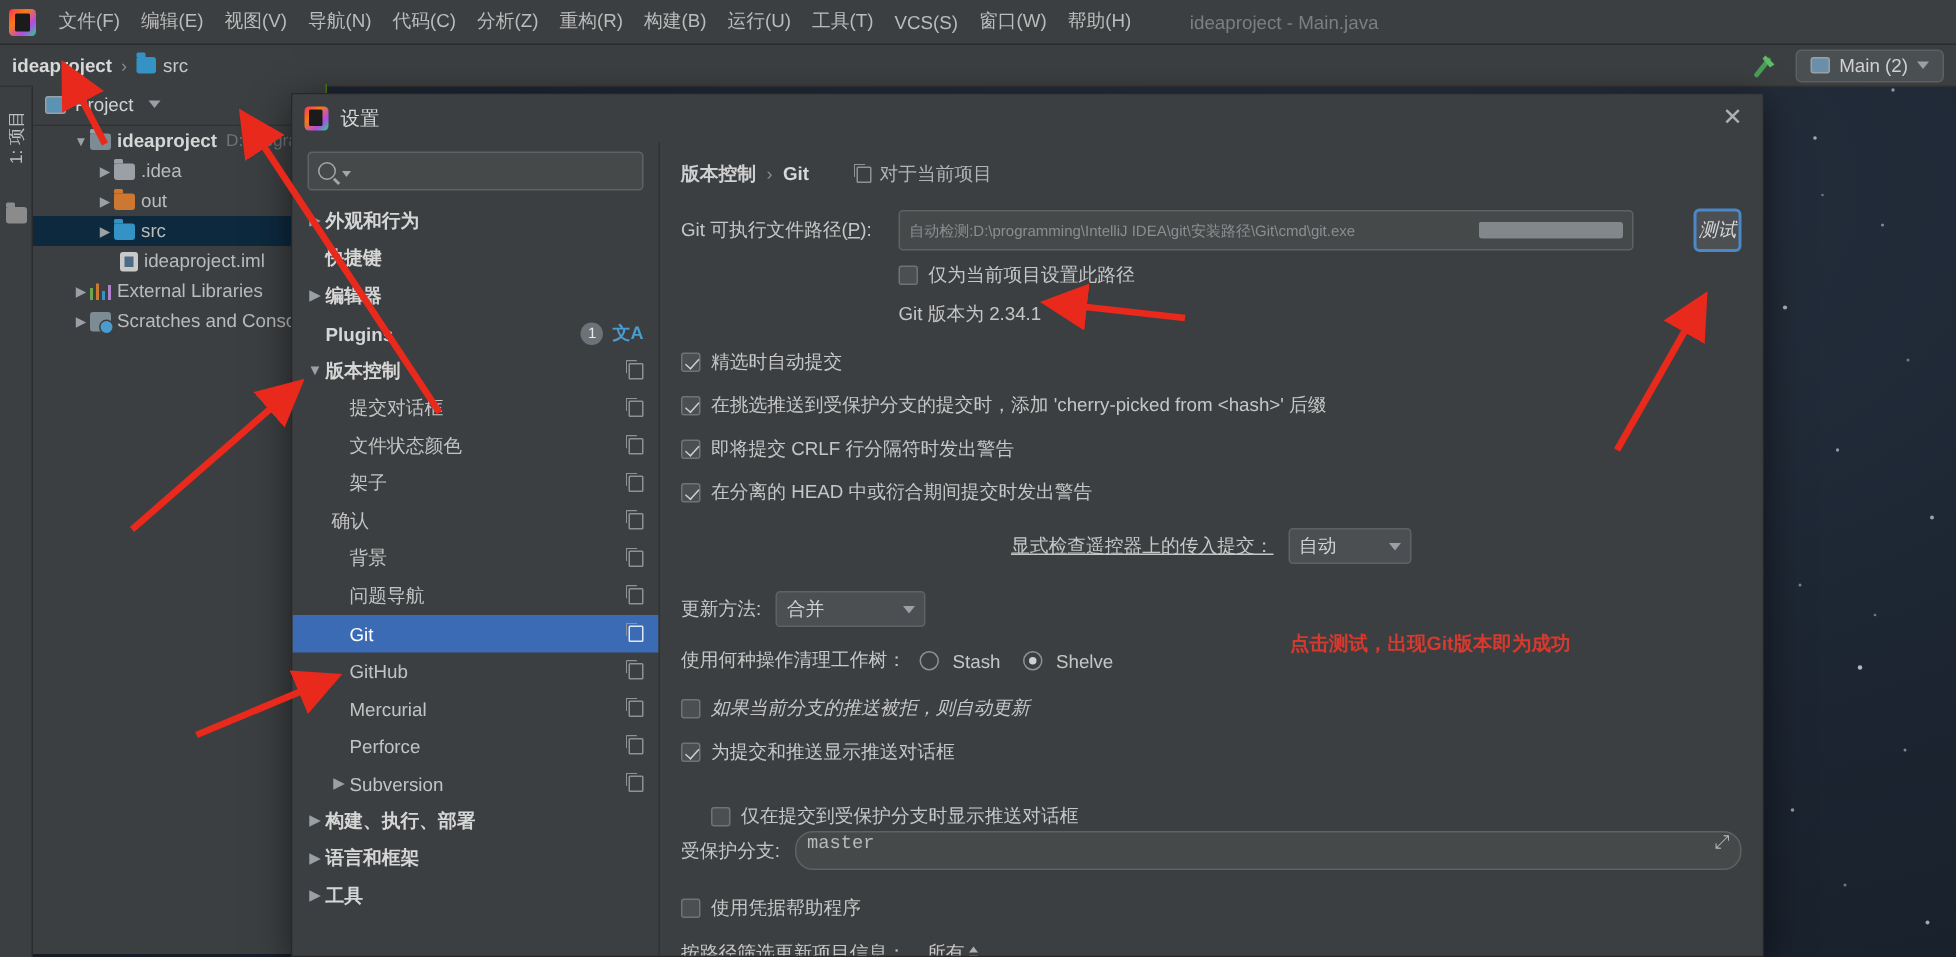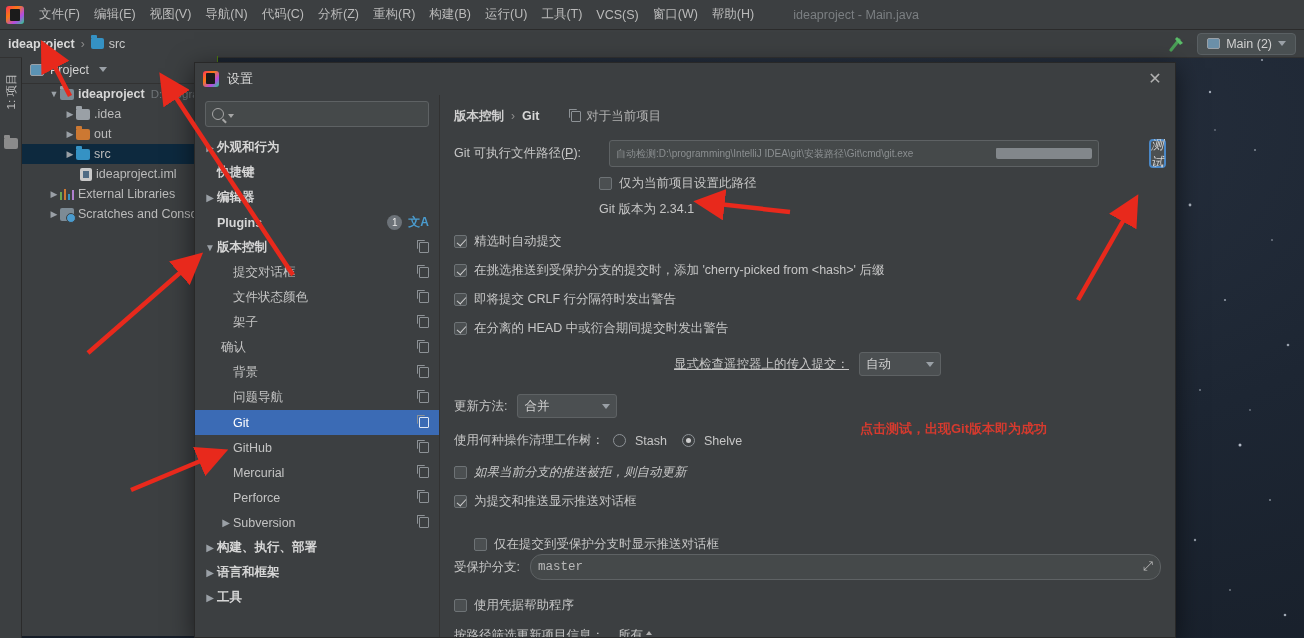--- a/index.html
+++ b/index.html
@@ -248,21 +248,21 @@
   #bc-root { color: #d0d0d0; font-size: 12.5px; font-weight: bold; }
   #bc-sep { color: #8d8d8d; font-size: 12px; }
   #bc-leaf { color: #d8d8d8; font-size: 12.5px; font-weight: bold; }
   #bc-scope { display: flex; align-items: center; gap: 5px; margin-left: 25px; }
   #bc-scope-label { color: #b2b2b2; font-size: 12.5px; }
 
   .row { display: flex; align-items: center; margin-bottom: 10px; }
   .lbl { color: #c6c6c6; font-size: 12.5px; white-space: nowrap; }
   .lbl u { text-decoration: underline; }
 
-  #path-row { align-items: center; gap: 28px; margin-bottom: 8px; }
+  #path-row { align-items: center; gap: 18px; margin-bottom: 8px; }
   #path-field {
     flex: 0 0 auto; width: 490px; height: 27px; background: #45494a;
     border: 1px solid #5e6264; border-radius: 3px;
     display: flex; align-items: center; padding: 0 6px;
   }
   #path-field span {
     color: #8b8f91; font-size: 10px; flex: 1 1 auto; overflow: hidden;
     white-space: nowrap; text-overflow: ellipsis;
   }
   .browse-ico {
@@ -305,21 +305,21 @@
     position: relative; flex: 0 0 auto;
   }
   .radio.on::after {
     content:""; position:absolute; left:2.8px; top:2.8px; width:5.4px; height:5.4px;
     border-radius:50%; background:#cfcfcf;
   }
   .radio-label { color: #c6c6c6; font-size: 12.5px; }
 
   #branch-field {
     flex: 1 1 auto; height: 26px; background: #45494a; border: 1px solid #5e6264;
-    border-radius: 12px; display: flex; align-items: center; padding: 0 7px;
+    border-radius: 12px; display: flex; align-items: flex-start; padding: 0 7px;
   }
   #branch-field span {
     color: #b9b9b9; font-size: 12.5px;
     font-family: "Liberation Mono", "DejaVu Sans Mono", monospace;
   }
   .expand-ico { margin-left: auto; color: #8d9296; font-size: 12px; }
 
   .spinner-val { color: #c6c6c6; font-size: 12.5px; margin-left: 14px; }
   .spin-arrows { display:flex; flex-direction: column; margin-left: 3px; gap:2px; }
   .spin-arrows i { width:0;height:0;border-left:3px solid transparent;border-right:3px solid transparent; }

